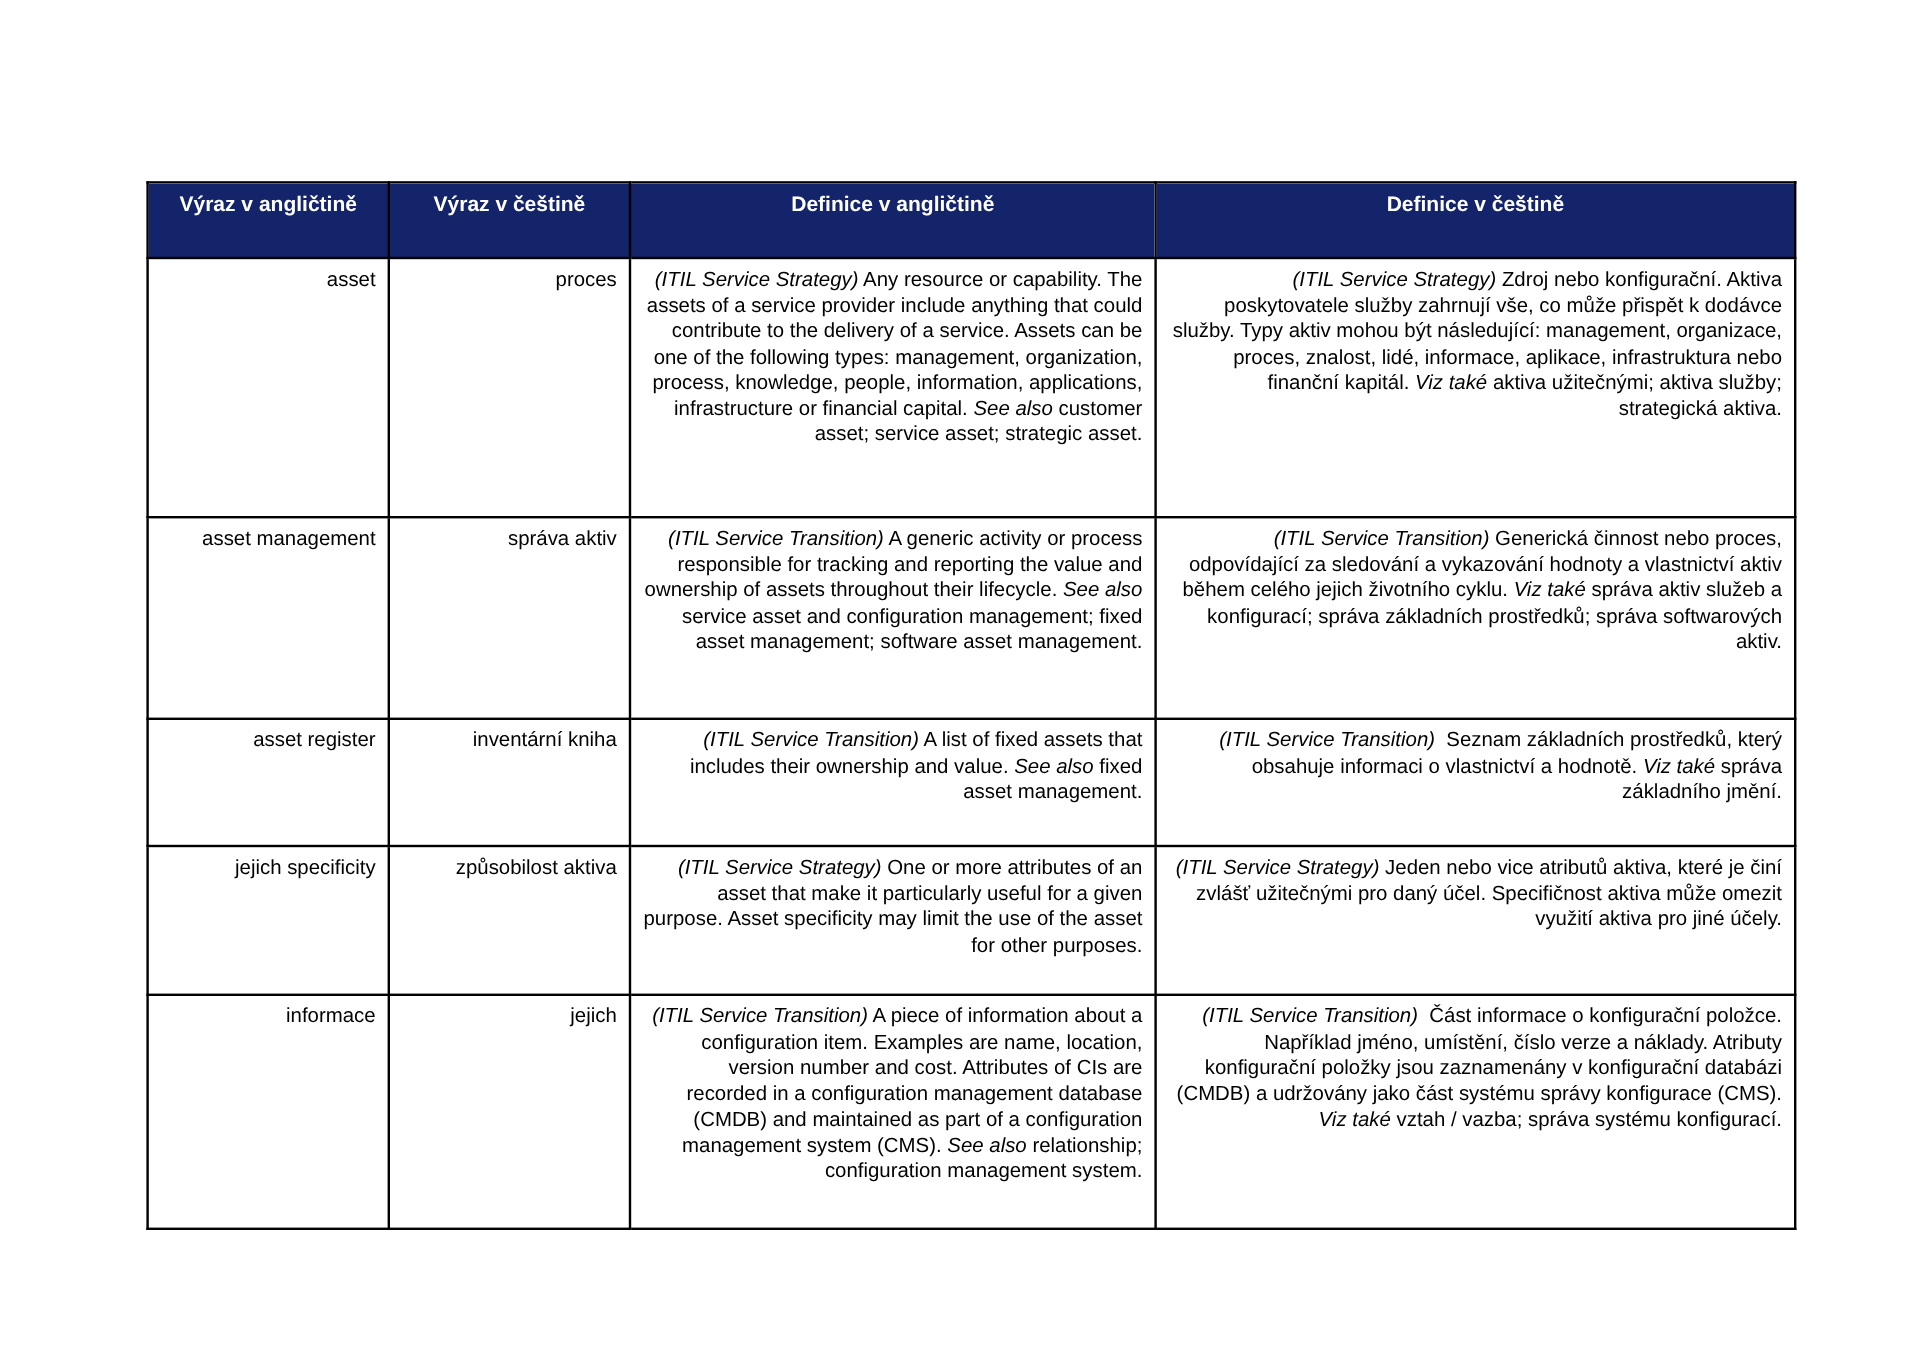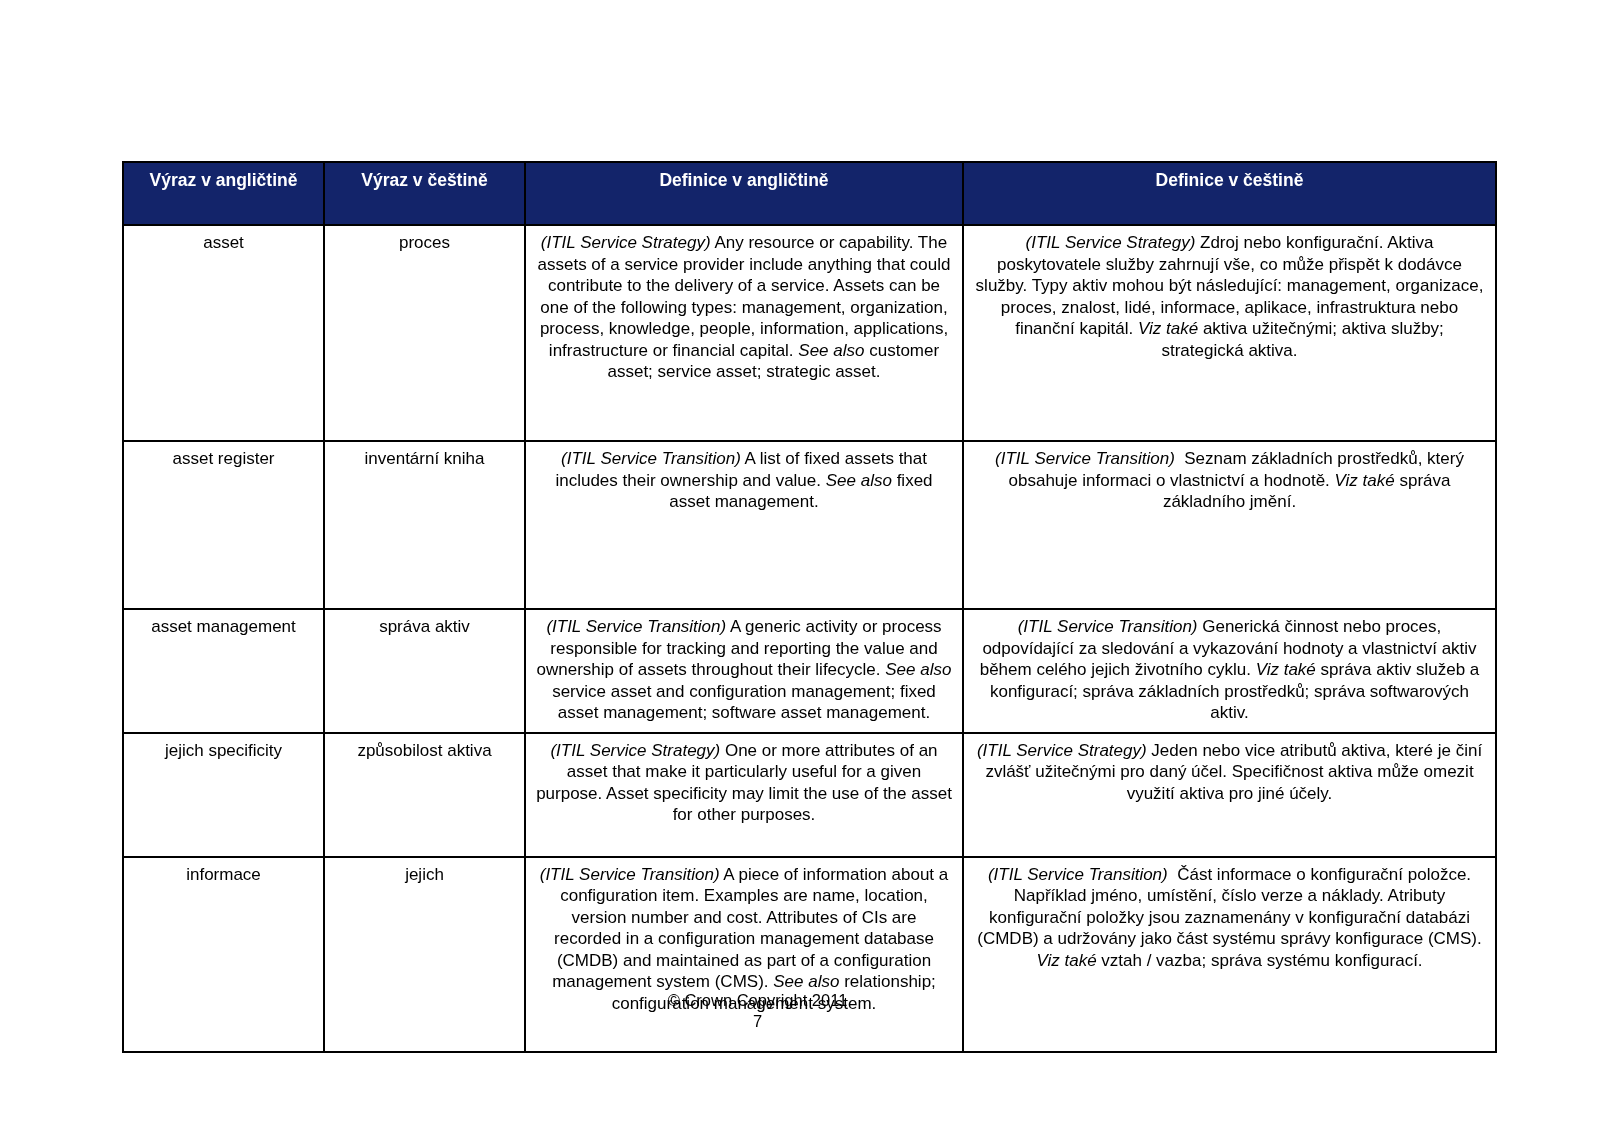--- a/index.html
+++ b/index.html
@@ -14,30 +14,30 @@
   }
   .page {
     position: relative;
     width: 1600px;
     height: 1131px;
     background: #ffffff;
   }
   table.glossary {
     position: absolute;
     left: 122px;
-    top: 161px;
+    top: 151px;
     width: 1373px;
     border-collapse: collapse;
     table-layout: fixed;
   }
   table.glossary th,
   table.glossary td {
     border: 2px solid #000000;
     vertical-align: top;
-    text-align: center;
+    text-align: right;
     padding: 6px 10px 8px 10px;
     font-size: 17px;
     line-height: 21.5px;
     overflow: hidden;
   }
   table.glossary th {
     background: #13246A;
     color: #ffffff;
     font-weight: bold;
     text-align: center;
@@ -84,47 +84,43 @@
     </thead>
     <tbody id="table-body">
   <tr>
     <td class="term">asset</td>
     <td class="term">proces</td>
     <td class="def"><i>(ITIL Service Strategy)</i><span> Any resource or capability. The assets of a service provider include anything that could contribute to the delivery of a service. Assets can be one of the following types: management, organization, process, knowledge, people, information, applications, infrastructure or financial capital. </span><i>See also</i><span> customer asset; service asset; strategic asset.</span></td>
     <td class="def"><i>(ITIL Service Strategy)</i><span> Zdroj nebo konfigurační. Aktiva poskytovatele služby zahrnují vše, co může přispět k dodávce služby. Typy aktiv mohou být následující: management, organizace, proces, znalost, lidé, informace, aplikace, infrastruktura nebo finanční kapitál. </span><i>Viz také</i><span> aktiva užitečnými; aktiva služby; strategická aktiva.</span></td>
   </tr>
 
   <tr>
+    <td class="term">asset management</td>
+    <td class="term">správa aktiv</td>
+    <td class="def"><i>(ITIL Service Transition)</i><span> A generic activity or process responsible for tracking and reporting the value and ownership of assets throughout their lifecycle. </span><i>See also</i><span> service asset and configuration management; fixed asset management; software asset management.</span></td>
+    <td class="def"><i>(ITIL Service Transition)</i><span> Generická činnost nebo proces, odpovídající za sledování a vykazování hodnoty a vlastnictví aktiv během celého jejich životního cyklu. </span><i>Viz také</i><span> správa aktiv služeb a konfigurací; správa základních prostředků; správa softwarových aktiv.</span></td>
+  </tr>
+
+  <tr>
     <td class="term">asset register</td>
     <td class="term">inventární kniha</td>
     <td class="def"><i>(ITIL Service Transition)</i><span> A list of fixed assets that includes their ownership and value. </span><i>See also</i><span> fixed asset management.</span></td>
     <td class="def"><i>(ITIL Service Transition)</i><span>&nbsp; Seznam základních prostředků, který obsahuje informaci o vlastnictví a hodnotě. </span><i>Viz také</i><span> správa základního jmění.</span></td>
-  </tr>
-
-  <tr>
-    <td class="term">asset management</td>
-    <td class="term">správa aktiv</td>
-    <td class="def"><i>(ITIL Service Transition)</i><span> A generic activity or process responsible for tracking and reporting the value and ownership of assets throughout their lifecycle. </span><i>See also</i><span> service asset and configuration management; fixed asset management; software asset management.</span></td>
-    <td class="def"><i>(ITIL Service Transition)</i><span> Generická činnost nebo proces, odpovídající za sledování a vykazování hodnoty a vlastnictví aktiv během celého jejich životního cyklu. </span><i>Viz také</i><span> správa aktiv služeb a konfigurací; správa základních prostředků; správa softwarových aktiv.</span></td>
   </tr>
 
   <tr>
     <td class="term">jejich specificity</td>
     <td class="term">způsobilost aktiva</td>
     <td class="def"><i>(ITIL Service Strategy)</i><span> One or more attributes of an asset that make it particularly useful for a given purpose. Asset specificity may limit the use of the asset for other purposes.</span></td>
     <td class="def"><i>(ITIL Service Strategy)</i><span> Jeden nebo vice atributů aktiva, které je činí zvlášť užitečnými pro daný účel. Specifičnost aktiva může omezit využití aktiva pro jiné účely.</span></td>
   </tr>
 
   <tr>
     <td class="term">informace</td>
     <td class="term">jejich</td>
     <td class="def"><i>(ITIL Service Transition)</i><span> A piece of information about a configuration item. Examples are name, location, version number and cost. Attributes of CIs are recorded in a configuration management database (CMDB) and maintained as part of a configuration management system (CMS). </span><i>See also</i><span> relationship; configuration management system.</span></td>
     <td class="def"><i>(ITIL Service Transition)</i><span>&nbsp; Část informace o konfigurační položce. Například jméno, umístění, číslo verze a náklady. Atributy konfigurační položky jsou zaznamenány v&nbsp;konfigurační databázi (CMDB) a udržovány jako část systému správy konfigurace (CMS). </span><i>Viz také</i><span> vztah / vazba; správa systému konfigurací.</span></td>
   </tr>
 </tbody>
   </table>
 
-  <div class="footer">
-    <div>© Crown Copyright 2011</div>
-    <div>7</div>
-  </div>
 
 </div>
 
 </body></html>

